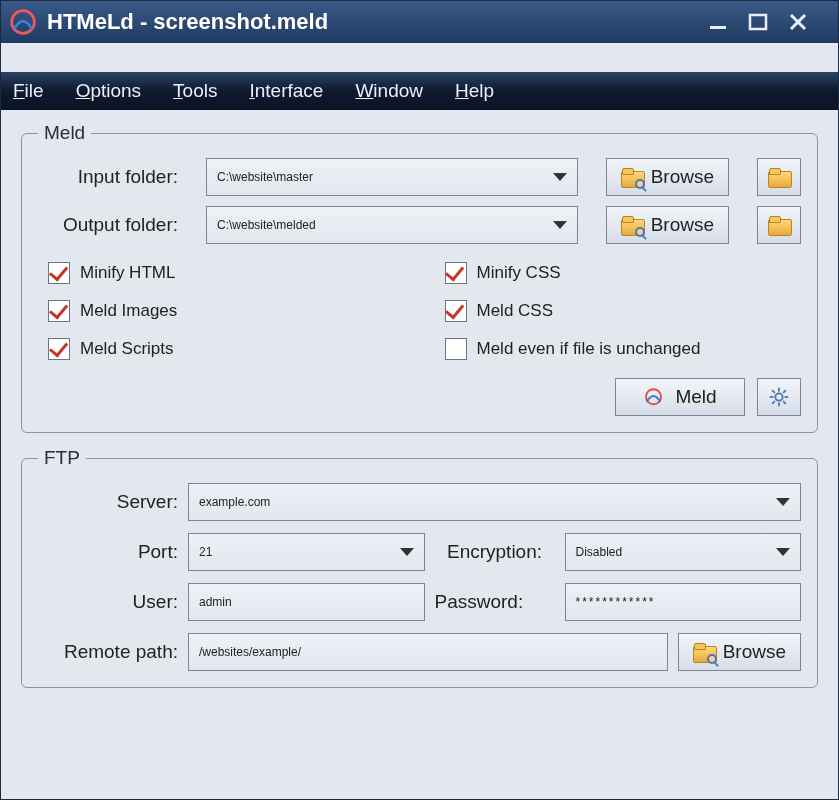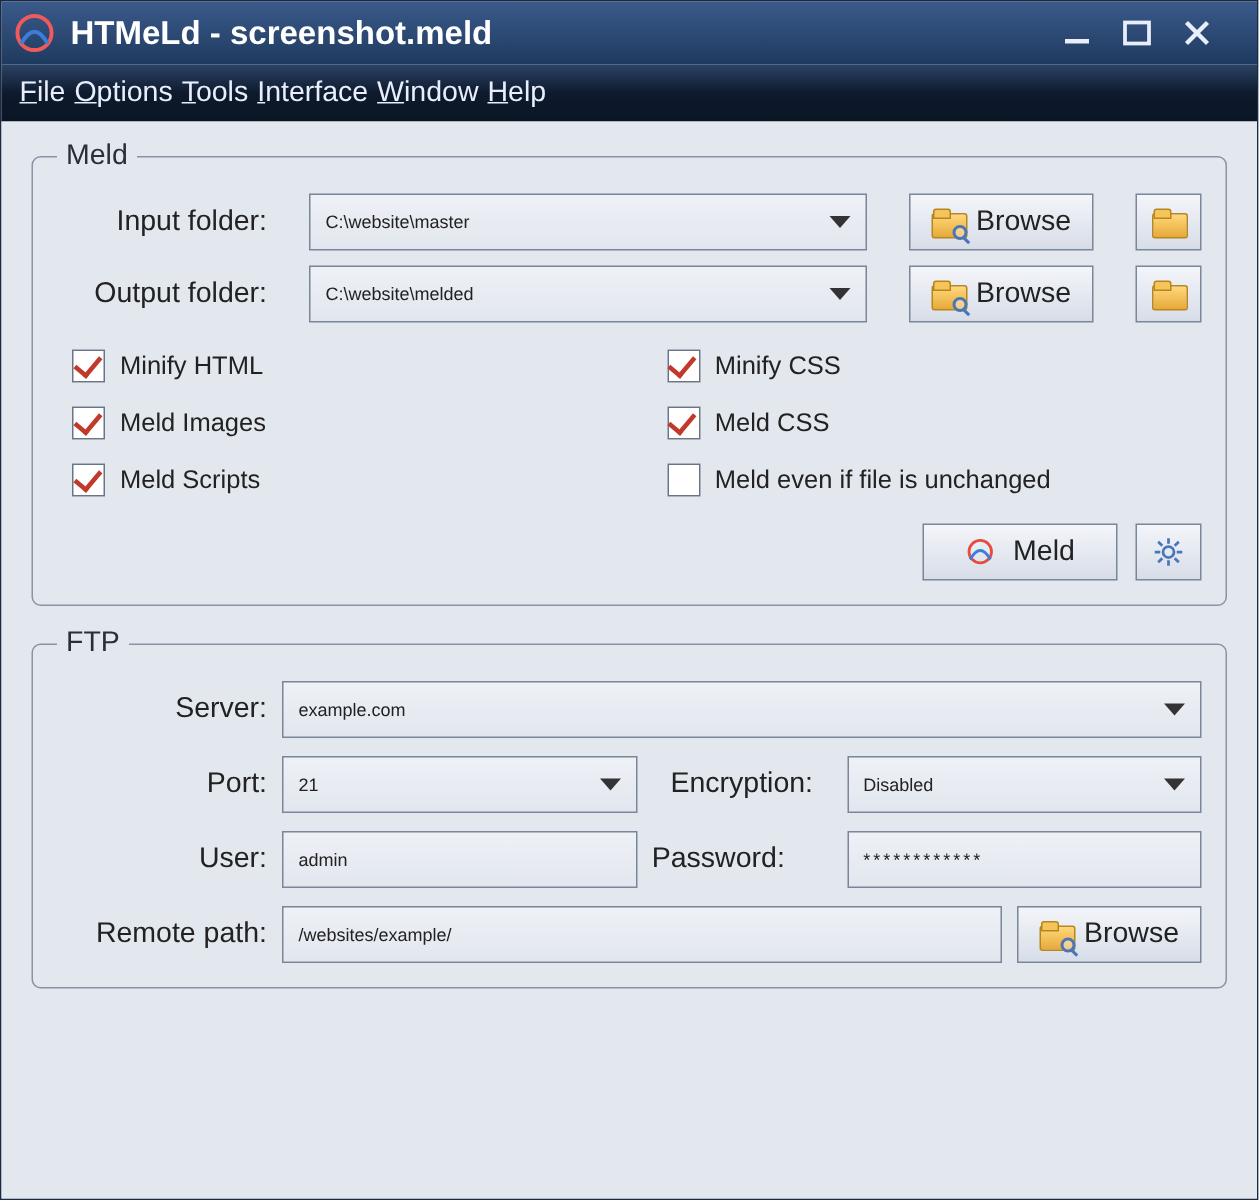--- a/index.html
+++ b/index.html
@@ -44,23 +44,24 @@
     color:#e8eefc;
     font-size: 22px; font-weight: bold;
     cursor: pointer;
   }
   .menubar {
     height: 38px;
     background: linear-gradient(to bottom, #2b4366 0%, #0e1a2d 50%, #0a1524 100%);
     display:flex;
     align-items:center;
     padding: 0 12px;
-    gap: 6px;
+    gap: 32px;
     color: #e8eefc;
     font-size: 19px;
+    margin-top: 29px;
   }
   .menubar .menu-item {
     cursor: pointer;
   }
   .menubar .menu-item .ul { text-decoration: underline; }
   .body {
     flex:1;
     padding: 12px 18px 0 18px;
     display:flex;
     flex-direction:column;

